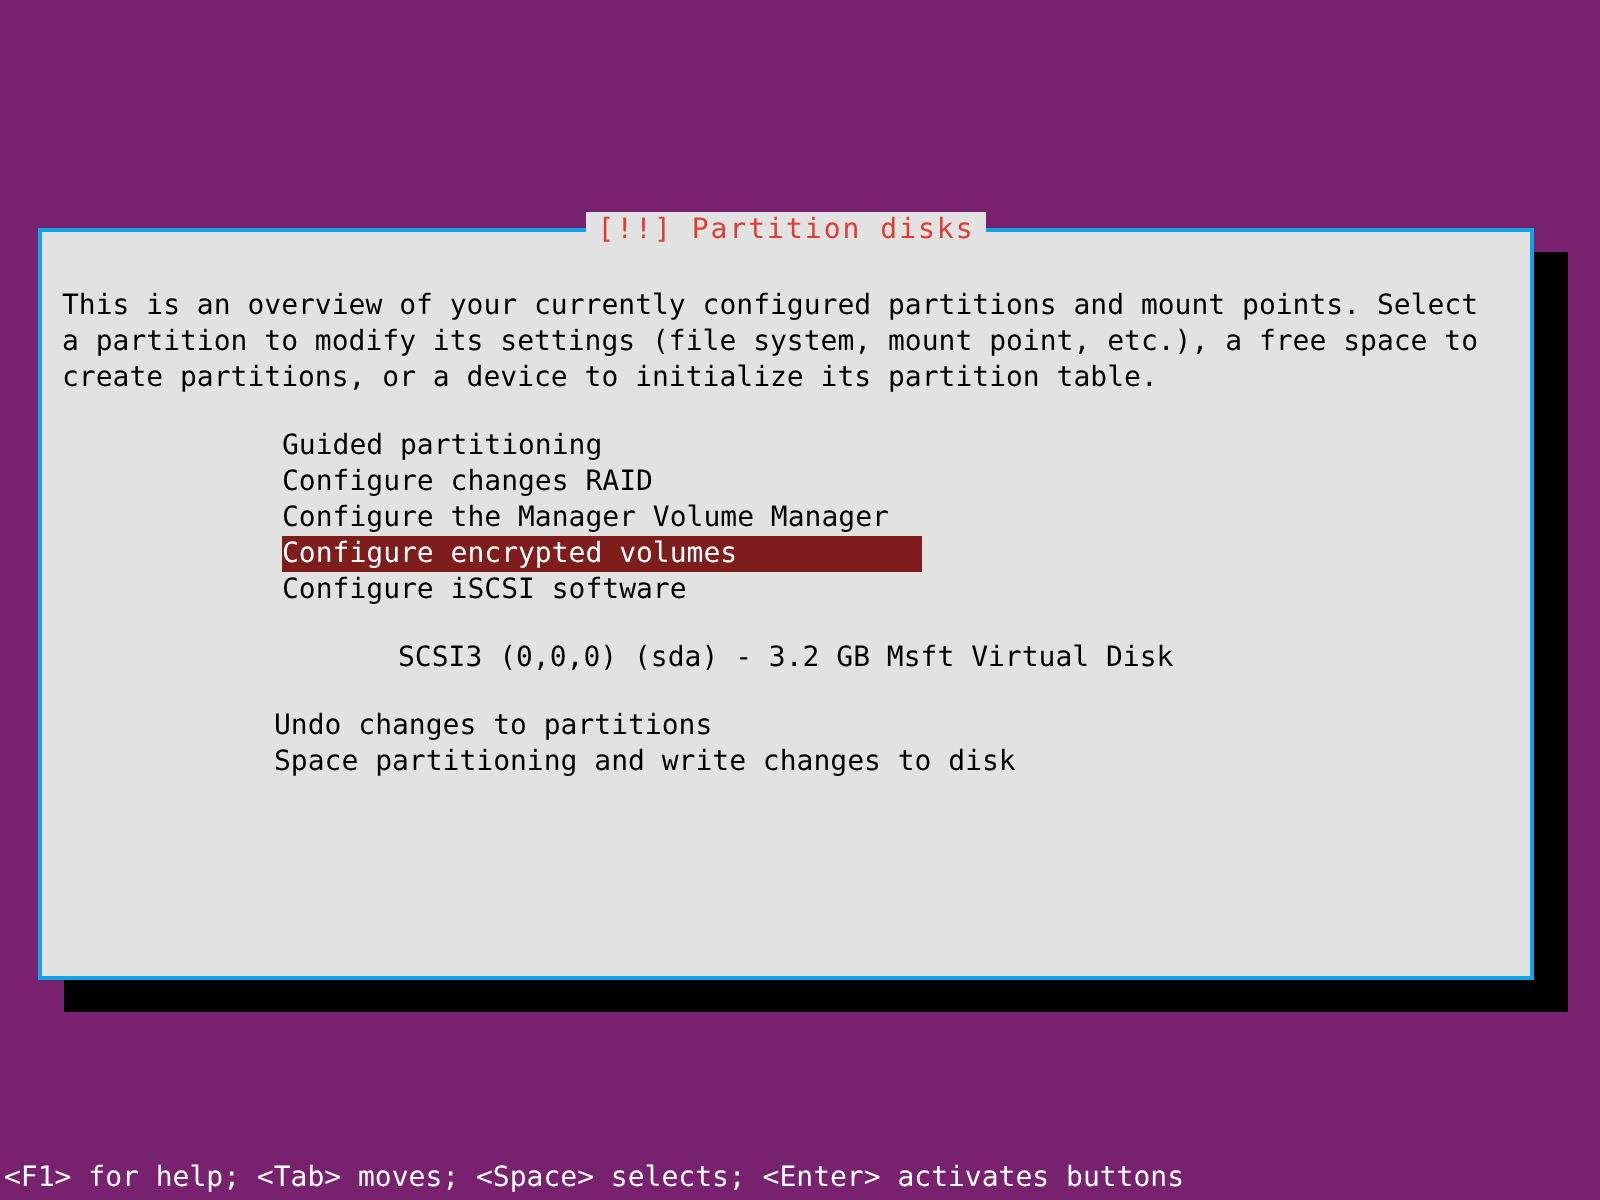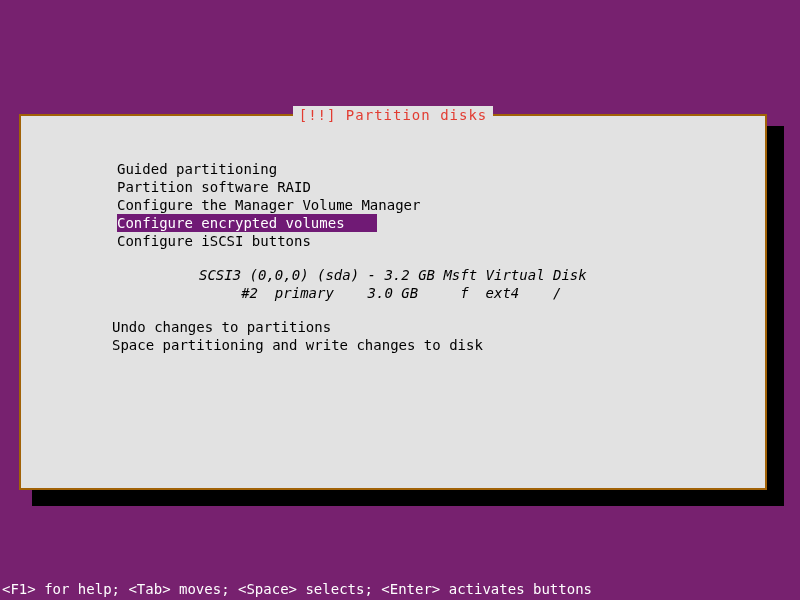--- a/index.html
+++ b/index.html
@@ -27,21 +27,21 @@
     background: #000;
   }
   .dialog {
     position: absolute;
     top: 114px;
     left: 19px;
     width: 748px;
     height: 376px;
     background: #e2e2e2;
     color: #000;
-    border: 2px solid #a16207;
+    border: 2px solid #0ea5e9;
     box-sizing: border-box;
     line-height: 18px;
   }
   .title-row {
     position: absolute;
     top: -10px;
     left: 0;
     width: 100%;
     text-align: center;
   }
@@ -56,45 +56,44 @@
     position: absolute;
     top: 28px;
     left: 10px;
     right: 10px;
   }
   .intro {
     white-space: pre-wrap;
   }
   .menu {
     margin-top: 16px;
-    margin-left: 86px;
+    margin-left: 110px;
   }
   .menu-item {
     white-space: pre;
     cursor: pointer;
   }
   .menu-item.selected {
-    background: #701a75;
+    background: #7f1d1d;
     color: #fff;
     display: inline-block;
-    padding-right: 32px;
+    padding-right: 92px;
     min-width: 200px;
   }
   .disk-block {
     margin-top: 16px;
     margin-left: 168px;
   }
   .disk-line {
     white-space: pre;
     cursor: pointer;
-    font-style: italic;
   }
   .actions {
     margin-top: 16px;
-    margin-left: 81px;
+    margin-left: 106px;
   }
   .action-item {
     white-space: pre;
     cursor: pointer;
   }
   .goback {
     margin-top: 16px;
     margin-left: 32px;
     cursor: pointer;
   }
@@ -113,32 +112,32 @@
 
 <div class="screen">
   <div class="shadow"></div>
 
   <div class="dialog">
     <div class="title-row">
       <span class="title-inner">[!!] Partition disks</span>
     </div>
 
     <div class="body">
+      <div class="intro">This is an overview of your currently configured partitions and mount points. Select a partition to modify its settings (file system, mount point, etc.), a free space to create partitions, or a device to initialize its partition table.</div>
 
       <div class="menu">
         <div class="menu-item">Guided partitioning</div>
-        <div class="menu-item">Partition software RAID</div>
+        <div class="menu-item">Configure changes RAID</div>
         <div class="menu-item">Configure the Manager Volume Manager</div>
         <div class="menu-item selected">Configure encrypted volumes</div>
-        <div class="menu-item">Configure iSCSI buttons</div>
+        <div class="menu-item">Configure iSCSI software</div>
       </div>
 
       <div class="disk-block">
         <div class="disk-line">SCSI3 (0,0,0) (sda) - 3.2 GB Msft Virtual Disk</div>
-        <div class="disk-line">     #2  primary    3.0 GB     f  ext4    /</div>
       </div>
 
       <div class="actions">
         <div class="action-item">Undo changes to partitions</div>
         <div class="action-item">Space partitioning and write changes to disk</div>
       </div>
 
     </div>
   </div>
 

